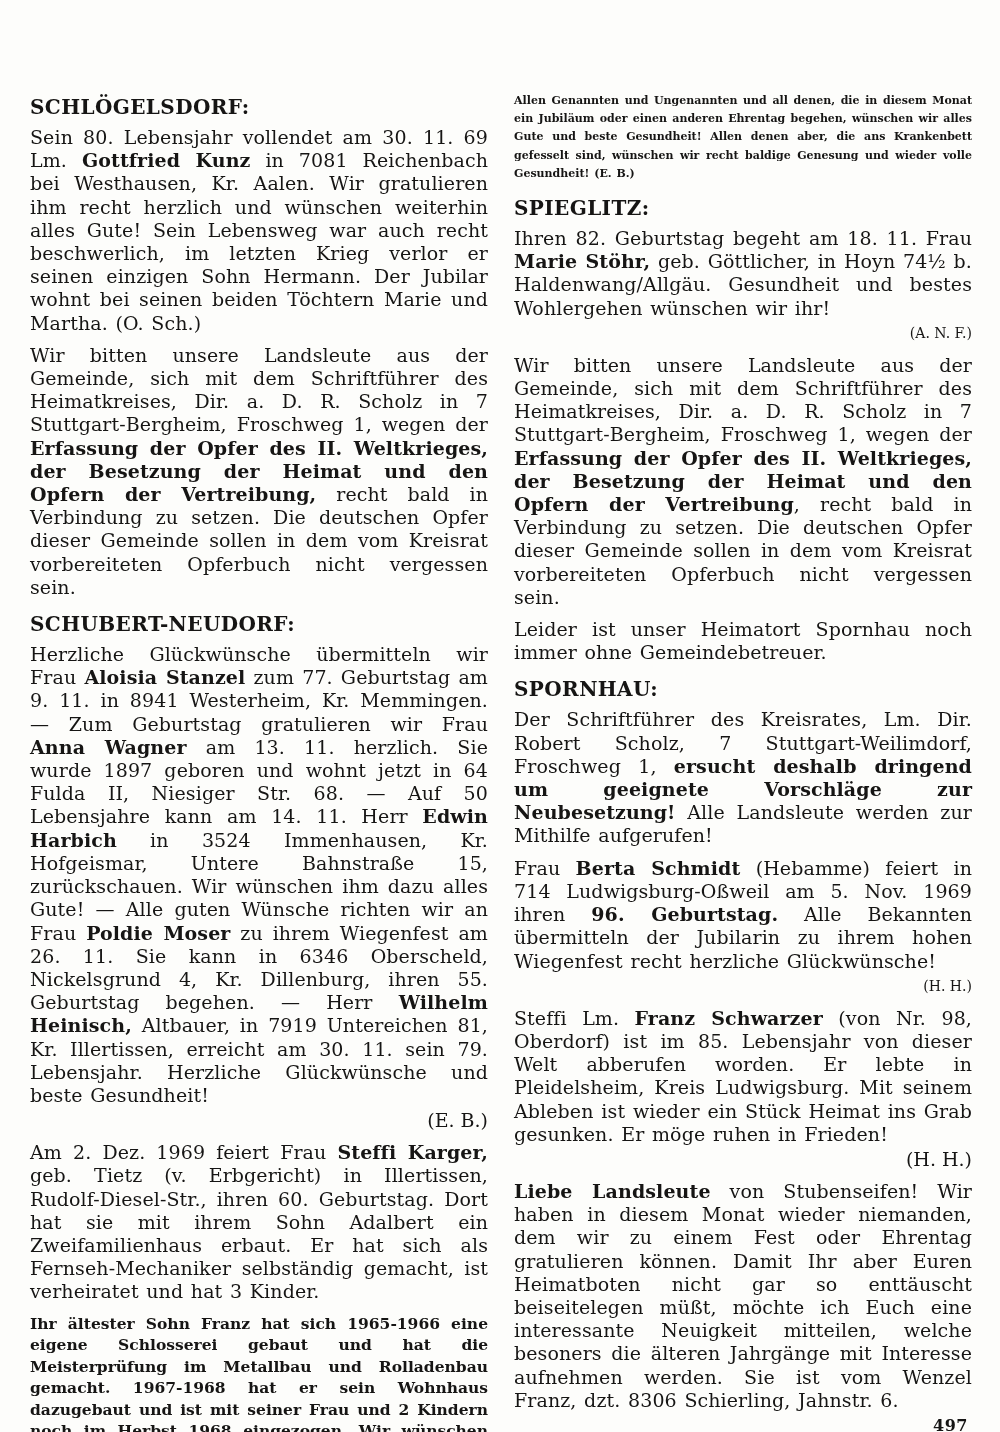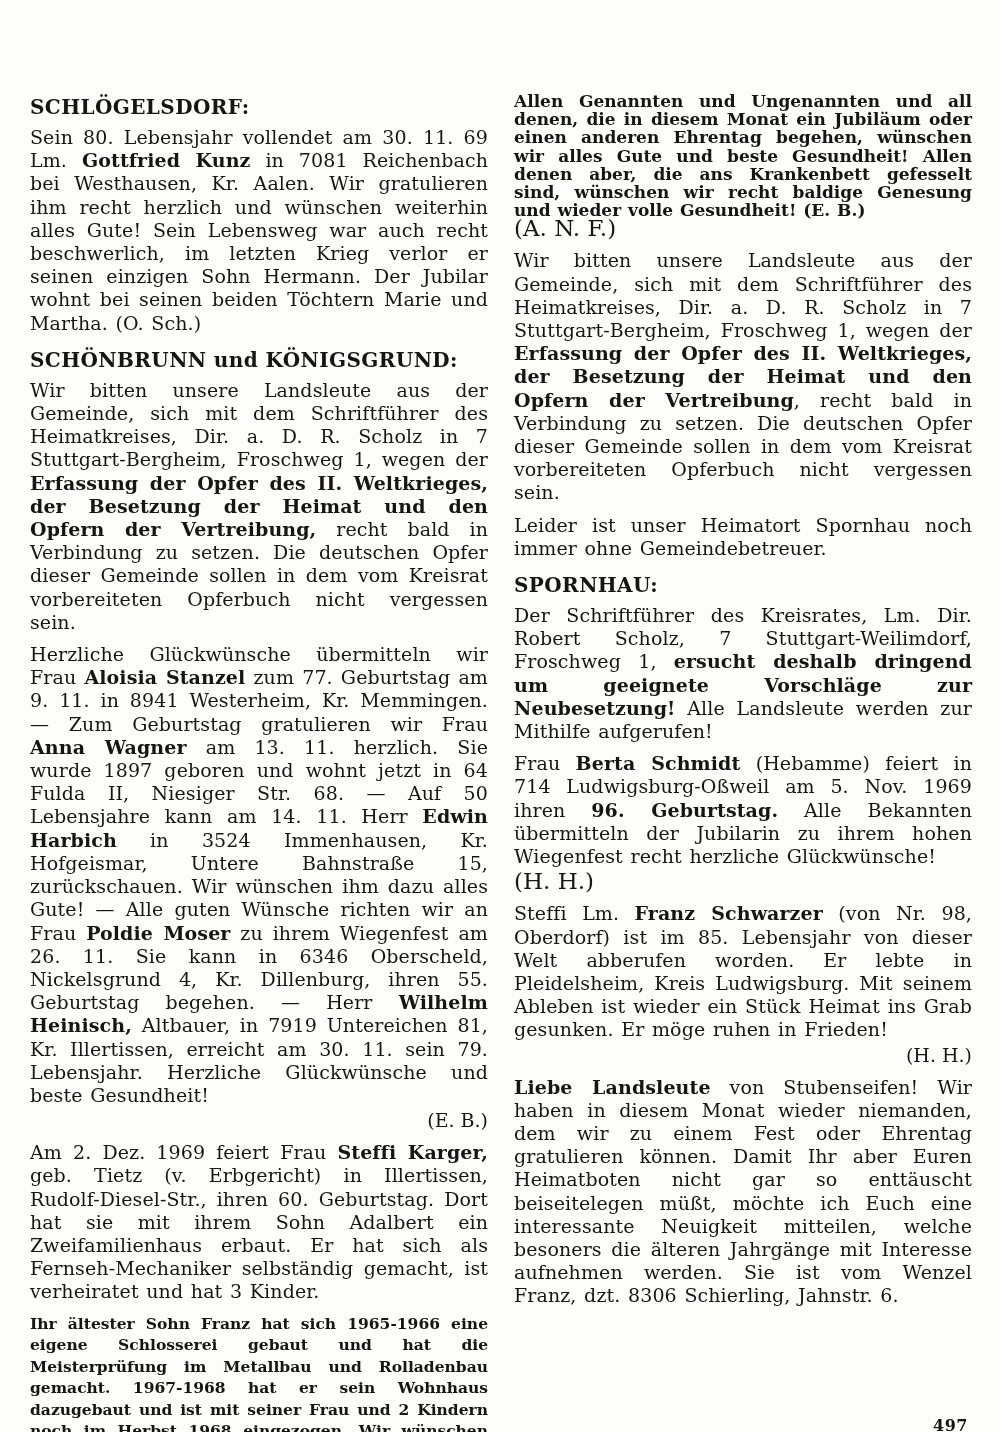--- a/index.html
+++ b/index.html
@@ -34,41 +34,41 @@
     font-size: 19px;
     line-height: 23.2px;
     text-align: justify;
     word-spacing: 1.5px;
     letter-spacing: 0.1px;
     margin: 0 0 9px 0;
     hyphens: auto;
     -webkit-hyphens: auto;
   }
   .petit {
-    font-size: 17px;
+    font-size: 11px;
     line-height: 18.2px;
     font-weight: bold;
     text-align: justify;
     word-spacing: 1px;
     margin: 2px 0 5px 0;
     hyphens: auto;
   }
   .small_bold {
     font-size: 15.5px;
     line-height: 21.5px;
     font-weight: bold;
     text-align: justify;
     word-spacing: 1px;
     margin: 0 0 6px 0;
     hyphens: auto;
   }
   .sig_right {
-    font-size: 23px;
+    font-size: 14px;
     line-height: 23px;
-    text-align: left;
+    text-align: right;
     margin: -7px 0 9px 0;
   }
   .sig_left {
     font-size: 19px;
     line-height: 23px;
     text-align: right;
     margin: -7px 0 9px 0;
   }
   .b { font-weight: bold; margin-top: 45px; }
   .pagenum {
@@ -81,29 +81,31 @@
   }
 </style>
 </head>
 <body>
 
 <div class="page">
   <div class="cols">
     <div class="col">
         <div class="block heading"><span>SCHLÖGELSDORF:</span></div>
         <div class="block para"><span>Sein 80. Lebensjahr vollendet am 30. 11. 69 Lm. </span><span class="b">Gottfried Kunz</span><span> in 7081 Reichenbach bei Westhausen, Kr. Aalen. Wir gratulieren ihm recht herzlich und wünschen weiterhin alles Gute! Sein Lebensweg war auch recht beschwerlich, im letzten Krieg verlor er seinen einzigen Sohn Hermann. Der Jubilar wohnt bei seinen beiden Töchtern Marie und Martha. (O. Sch.)</span></div>
-        <div class="block heading"><span>SCHÖNBRUNN und KÖNIGSGRUND:</span></div>
         <div class="block para"><span>Wir bitten unsere Landsleute aus der Gemeinde, sich mit dem Schriftführer des Heimatkreises, Dir. a. D. R. Scholz in 7 Stuttgart-Bergheim, Froschweg 1, wegen der </span><span class="b">Erfassung der Opfer des II. Weltkrieges, der Besetzung der Heimat und den Opfern der Vertreibung,</span><span> recht bald in Verbindung zu setzen. Die deutschen Opfer dieser Gemeinde sollen in dem vom Kreisrat vorbereiteten Opferbuch nicht vergessen sein.</span></div>
+        <div class="block heading"><span>SCHUBERT-NEUDORF:</span></div>
         <div class="block para"><span>Herzliche Glückwünsche übermitteln wir Frau </span><span class="b">Aloisia Stanzel</span><span> zum 77. Geburtstag am 9. 11. in 8941 Westerheim, Kr. Memmingen. — Zum Geburtstag gratulieren wir Frau </span><span class="b">Anna Wagner</span><span> am 13. 11. herzlich. Sie wurde 1897 geboren und wohnt jetzt in 64 Fulda II, Niesiger Str. 68. — Auf 50 Lebensjahre kann am 14. 11. Herr </span><span class="b">Edwin Harbich</span><span> in 3524 Immenhausen, Kr. Hofgeismar, Untere Bahnstraße 15, zurückschauen. Wir wünschen ihm dazu alles Gute! — Alle guten Wünsche richten wir an Frau </span><span class="b">Poldie Moser</span><span> zu ihrem Wiegenfest am 26. 11. Sie kann in 6346 Oberscheld, Nickelsgrund 4, Kr. Dillenburg, ihren 55. Geburtstag begehen. — Herr </span><span class="b">Wilhelm Heinisch,</span><span> Altbauer, in 7919 Untereichen 81, Kr. Illertissen, erreicht am 30. 11. sein 79. Lebensjahr. Herzliche Glückwünsche und beste Gesundheit!</span></div>
         <div class="block sig_left"><span>(E. B.)</span></div>
         <div class="block para"><span>Am 2. Dez. 1969 feiert Frau </span><span class="b">Steffi Karger,</span><span> geb. Tietz (v. Erbgericht) in Illertissen, Rudolf-Diesel-Str., ihren 60. Geburtstag. Dort hat sie mit ihrem Sohn Adalbert ein Zweifamilienhaus erbaut. Er hat sich als Fernseh-Mechaniker selbständig gemacht, ist verheiratet und hat 3 Kinder.</span></div>
         <div class="block small_bold"><span>Ihr ältester Sohn Franz hat sich 1965-1966 eine eigene Schlosserei gebaut und hat die Meisterprüfung im Metallbau und Rolladenbau gemacht. 1967-1968 hat er sein Wohnhaus dazugebaut und ist mit seiner Frau und 2 Kindern noch im Herbst 1968 eingezogen. Wir wünschen der Jubilarin, ihren Söhnen und Enkelkindern eine erfolgreiche Zukunft! (Ihre Bekannten)</span></div>
       </div>
     <div class="col">
         <div class="block petit"><span>Allen Genannten und Ungenannten und all denen, die in diesem Monat ein Jubiläum oder einen anderen Ehrentag begehen, wünschen wir alles Gute und beste Gesundheit! Allen denen aber, die ans Krankenbett gefesselt sind, wünschen wir recht baldige Genesung und wieder volle Gesundheit! (E. B.)</span></div>
+        <div class="block heading"><span>SPIEGLITZ:</span></div>
+        <div class="block para"><span>Ihren 82. Geburtstag begeht am 18. 11. Frau </span><span class="b">Marie Stöhr,</span><span> geb. Göttlicher, in Hoyn 74½ b. Haldenwang/Allgäu. Gesundheit und bestes Wohlergehen wünschen wir ihr!</span></div>
         <div class="block sig_right"><span>(A. N. F.)</span></div>
         <div class="block para"><span>Wir bitten unsere Landsleute aus der Gemeinde, sich mit dem Schriftführer des Heimatkreises, Dir. a. D. R. Scholz in 7 Stuttgart-Bergheim, Froschweg 1, wegen der </span><span class="b">Erfassung der Opfer des II. Weltkrieges, der Besetzung der Heimat und den Opfern der Vertreibung</span><span>, recht bald in Verbindung zu setzen. Die deutschen Opfer dieser Gemeinde sollen in dem vom Kreisrat vorbereiteten Opferbuch nicht vergessen sein.</span></div>
         <div class="block para"><span>Leider ist unser Heimatort Spornhau noch immer ohne Gemeindebetreuer.</span></div>
         <div class="block heading"><span>SPORNHAU:</span></div>
         <div class="block para"><span>Der Schriftführer des Kreisrates, Lm. Dir. Robert Scholz, 7 Stuttgart-Weilimdorf, Froschweg 1, </span><span class="b">ersucht deshalb dringend um geeignete Vorschläge zur Neubesetzung!</span><span> Alle Landsleute werden zur Mithilfe aufgerufen!</span></div>
         <div class="block para"><span>Frau </span><span class="b">Berta Schmidt</span><span> (Hebamme) feiert in 714 Ludwigsburg-Oßweil am 5. Nov. 1969 ihren </span><span class="b">96. Geburtstag.</span><span> Alle Bekannten übermitteln der Jubilarin zu ihrem hohen Wiegenfest recht herzliche Glückwünsche!</span></div>
         <div class="block sig_right"><span>(H. H.)</span></div>
         <div class="block para"><span>Steffi Lm. </span><span class="b">Franz Schwarzer</span><span> (von Nr. 98, Oberdorf) ist im 85. Lebensjahr von dieser Welt abberufen worden. Er lebte in Pleidelsheim, Kreis Ludwigsburg. Mit seinem Ableben ist wieder ein Stück Heimat ins Grab gesunken. Er möge ruhen in Frieden!</span></div>
         <div class="block sig_left"><span>(H. H.)</span></div>
         <div class="block para"><span class="b">Liebe Landsleute</span><span> von Stubenseifen! Wir haben in diesem Monat wieder niemanden, dem wir zu einem Fest oder Ehrentag gratulieren können. Damit Ihr aber Euren Heimatboten nicht gar so enttäuscht beiseitelegen müßt, möchte ich Euch eine interessante Neuigkeit mitteilen, welche besoners die älteren Jahrgänge mit Interesse aufnehmen werden. Sie ist vom Wenzel Franz, dzt. 8306 Schierling, Jahnstr. 6.</span></div>

